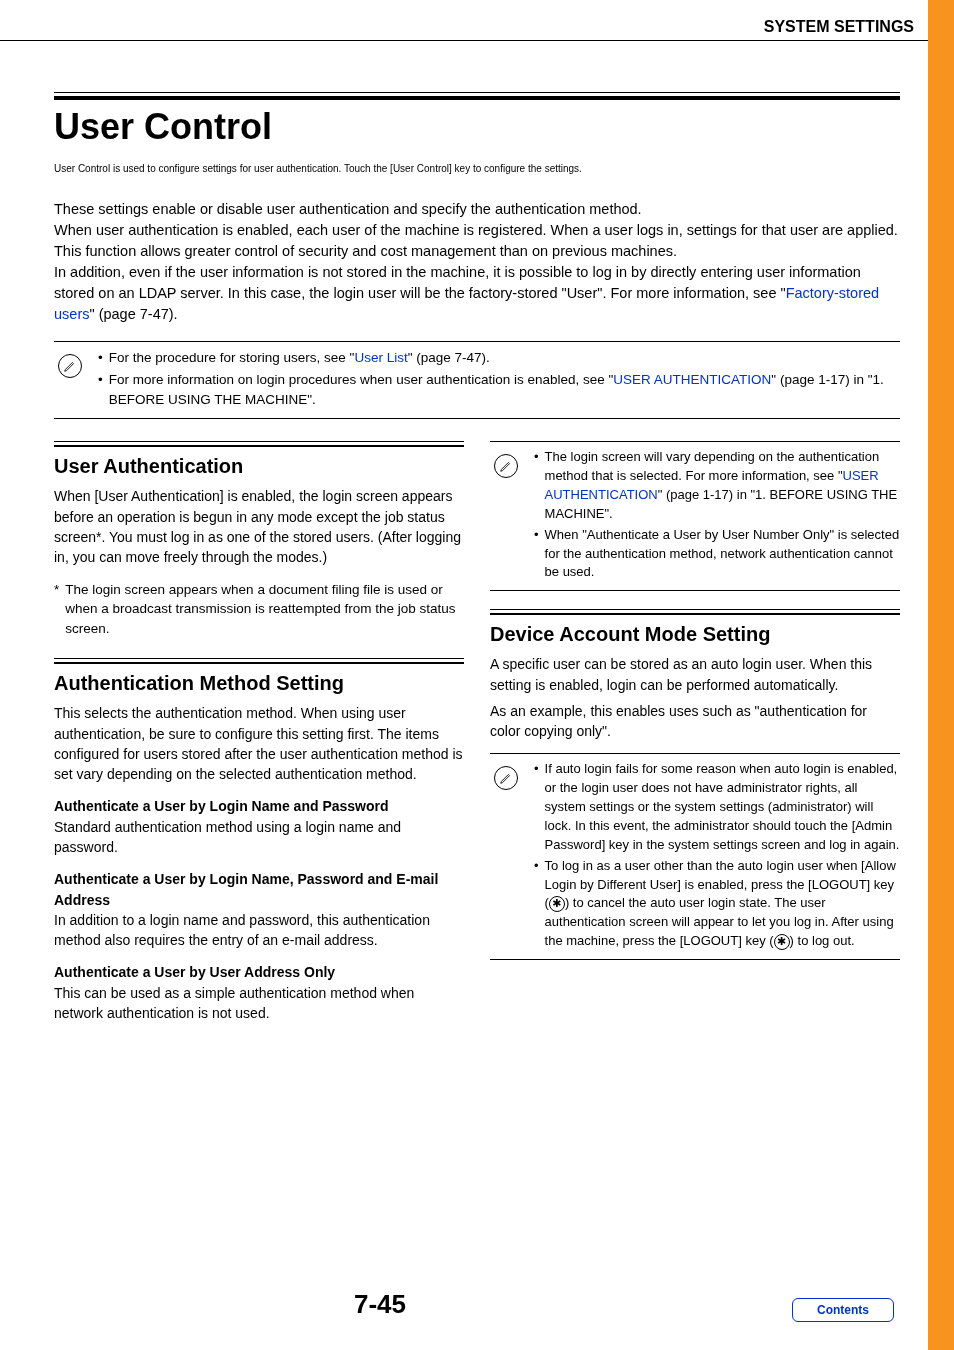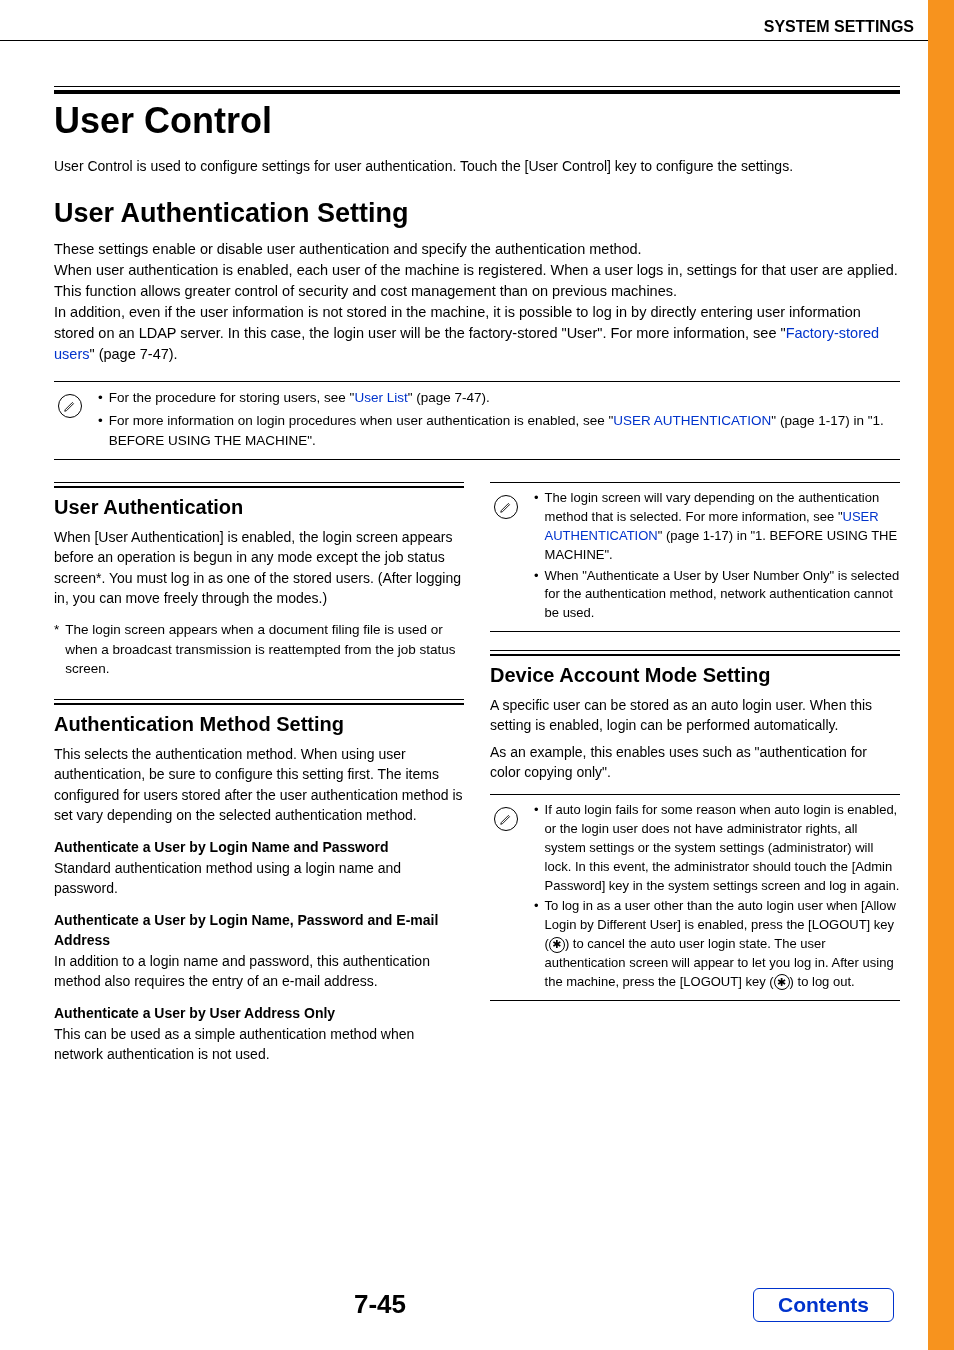--- a/index.html
+++ b/index.html
@@ -24,28 +24,28 @@
     border-top: 1px solid #000;
   }
   .header-title {
     position: absolute;
     top: 18px; right: 40px;
     font-weight: bold;
     font-size: 16px;
   }
   .content {
     position: absolute;
-    top: 86px;
+    top: 92px;
     left: 54px;
     width: 846px;
   }
   .topbar1 { border-top: 1px solid #000; margin-bottom: 3px;}
   .topbar2 { border-top: 4px solid #000; margin-bottom: 6px;}
   h1 { font-size: 36px; font-weight: bold; margin-bottom: 14px; }
-  .intro { font-size: 14px; line-height: 1.45; margin-bottom: 22px; }
+  .intro { font-size: 10px; line-height: 1.45; margin-bottom: 22px; }
   h2 { font-size: 27px; font-weight: bold; margin-bottom: 10px; }
   .para { font-size: 14.5px; line-height: 1.45; margin-bottom: 16px; }
   .link { color: #0033cc; }
   .note-box {
     border-top: 1px solid #000;
     border-bottom: 1px solid #000;
     padding: 6px 0 6px 0;
     margin-bottom: 22px;
     display: flex;
     align-items: flex-start;
@@ -102,38 +102,37 @@
   }
   .contents-btn {
     position:absolute;
     bottom:28px;
     right:60px;
     border:1.5px solid #0033cc;
     border-radius:6px;
     padding:4px 24px;
     color:#0033cc;
     font-weight:bold;
-    font-size:21px;
+    font-size:12px;
     background:#fff;
   }
 </style>
 </head>
 <body>
 
 <div class="orange-tab"></div>
 <div class="header-title">SYSTEM SETTINGS</div>
 <div class="header-line"></div>
 
 <div class="content">
   <div class="topbar1"></div>
   <div class="topbar2"></div>
   <h1>User Control</h1>
   <div class="intro">User Control is used to configure settings for user authentication. Touch the [User Control] key to configure the settings.</div>
 
-  <h2>User Authentication Setting</h2>
   <div class="para">
     <span>These settings enable or disable user authentication and specify the authentication method.</span><br>
     <span>When user authentication is enabled, each user of the machine is registered. When a user logs in, settings for that user are applied. This function allows greater control of security and cost management than on previous machines.</span><br>
     <span>In addition, even if the user information is not stored in the machine, it is possible to log in by directly entering user information stored on an LDAP server. In this case, the login user will be the factory-stored "User". For more information, see "</span><span class="link">Factory-stored users</span><span>" (page 7-47).</span>
   </div>
 
   <div class="note-box">
     <div class="note-icon">
       <svg viewBox="0 0 24 24">
           <path d="M4 18 L16 6 L18 8 L6 20 L3 21 L4 18 Z" fill="none" stroke="#000" stroke-width="1.5"></path>

